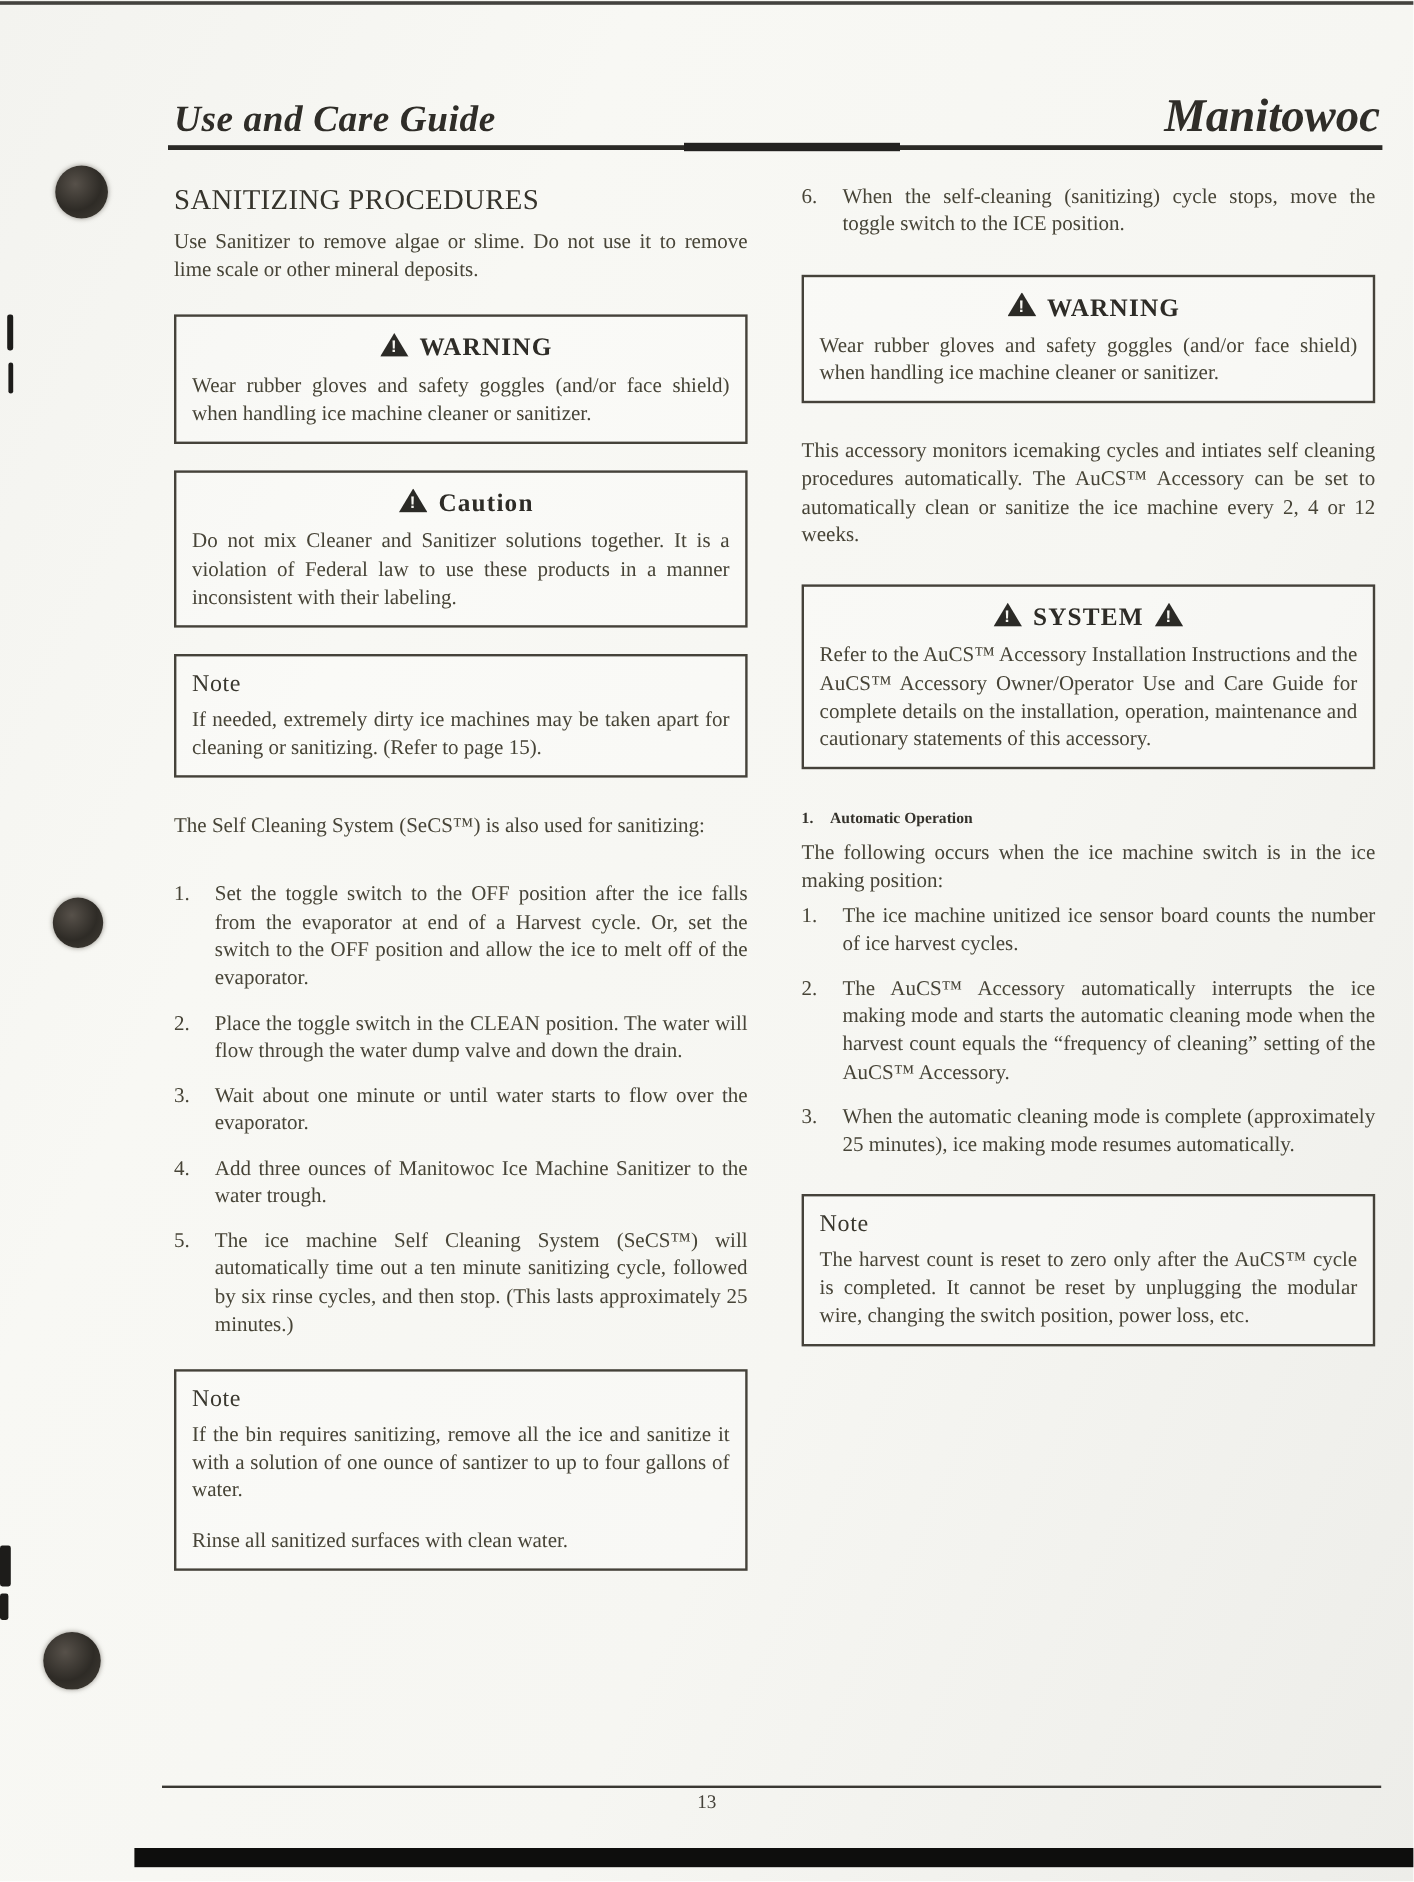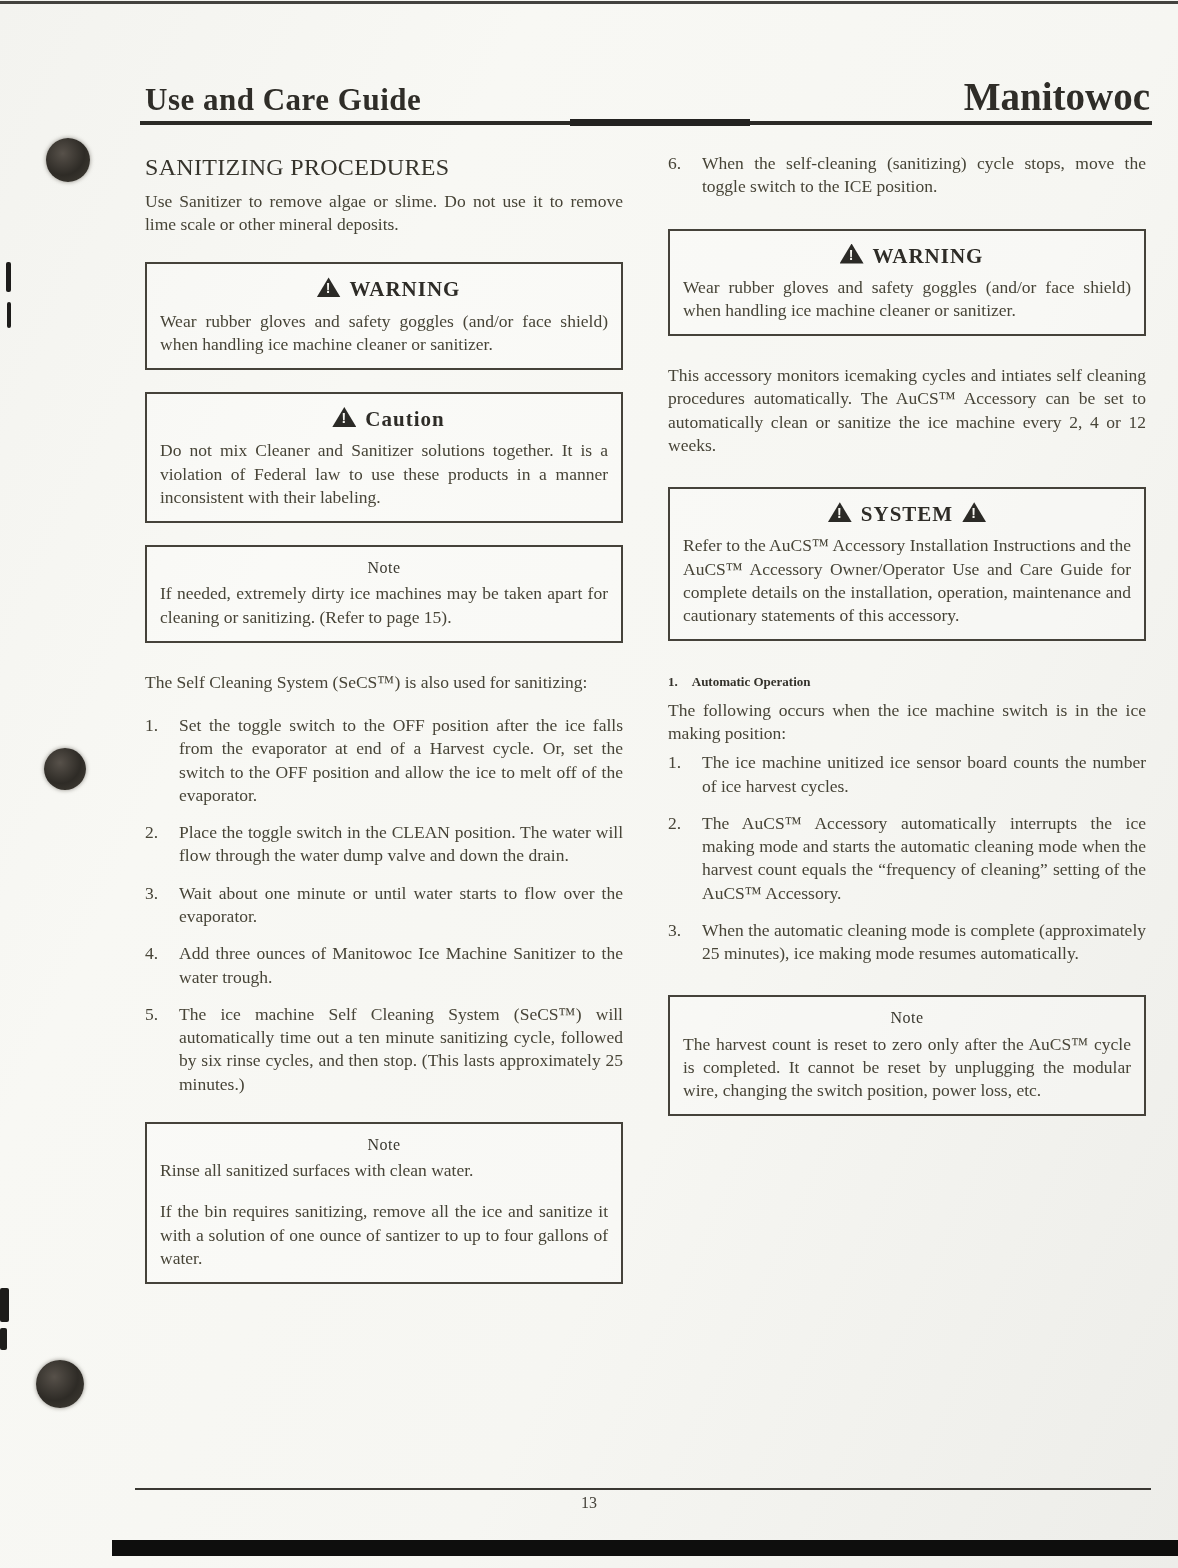--- a/index.html
+++ b/index.html
@@ -10,41 +10,41 @@
     position:relative;overflow:hidden;
   }
   .page{
     position:absolute;inset:0;
     background:linear-gradient(115deg,#f3f3ef 0%,#f8f8f4 28%,#f6f6f2 62%,#edede9 100%);
   }
   .top-edge{position:absolute;top:1px;left:0;width:100%;height:3px;background:#23221f;opacity:.85;}
 
   
   .header{position:absolute;top:74px;left:145px;width:1005px;display:flex;justify-content:space-between;align-items:baseline;}
-  .h-title{font-weight:bold;color:#2f2d28;}
+  .h-title{font-style:italic;font-weight:bold;color:#2f2d28;}
   .h-left{font-size:31px;letter-spacing:.5px;}
   .h-right{font-size:39px;}
   .header-rule{position:absolute;top:121px;left:140px;width:1012px;height:4px;background:#2b2a26;}
   .header-rule:after{content:"";position:absolute;left:430px;top:-2px;width:180px;height:7px;background:#232220;}
 
   
   .col{position:absolute;top:152px;width:478px;color:#474437;font-size:17.5px;line-height:1.33;}
   .col-left{left:145px;}
   .col-right{left:668px;}
 
   .section-title{font-size:24px;font-weight:normal;color:#36342c;margin:0 0 6px 0;letter-spacing:.3px;}
   p{margin:0;text-align:justify;}
   .intro{margin-bottom:26px;}
-  .secs{margin-bottom:20px;}
+  .secs{margin-bottom:34px;}
 
   
   .box{border:2px solid #45423a;padding:9px 13px 12px;margin-bottom:22px;background:rgba(255,255,255,.25);}
   .box-title{text-align:center;font-weight:bold;font-size:21px;color:#2e2c27;margin:2px 0 5px;letter-spacing:1px;}
   .box-title .tt{vertical-align:middle;}
-  .note-title{text-align:center;font-size:16px;font-weight:normal;color:#3a382f;margin:1px 0 4px;letter-spacing:.5px;}
+  .note-title{font-size:20px;font-weight:normal;color:#3a382f;margin:1px 0 4px;letter-spacing:.5px;}
   .box p{text-align:justify;}
   .box p + p{margin-top:18px;}
   .mb28{margin-bottom:28px;}
   .mb30{margin-bottom:30px;}
   .mb32{margin-bottom:32px;}
 
   
   .tri{
     display:inline-block;width:24px;height:20px;background:#2b2a26;
     clip-path:polygon(50% 0%,0% 100%,100% 100%);
@@ -138,22 +138,22 @@
         <div class="txt">Add three ounces of Manitowoc Ice Machine Sanitizer to the water trough.</div>
       </div>
       <div class="row">
         <span class="num">5.</span>
         <div class="txt">The ice machine Self Cleaning System (SeCS™) will automatically time out a ten minute sanitizing cycle, followed by six rinse cycles, and then stop. (This lasts approximately 25 minutes.)</div>
       </div>
     </div>
 
     <div class="box">
       <div class="note-title">Note</div>
+      <p>If the bin requires sanitizing, remove all the ice and sanitize it with a solution of one ounce of santizer to up to four gallons of water.</p>
       <p>Rinse all sanitized surfaces with clean water.</p>
-      <p>If the bin requires sanitizing, remove all the ice and sanitize it with a solution of one ounce of santizer to up to four gallons of water.</p>
     </div>
   </div>
 
   <div class="col col-right">
     <div class="steps" style="margin-bottom:30px;">
       <div class="row" style="margin-bottom:0;">
         <span class="num">6.</span>
         <div class="txt">When the self-cleaning (sanitizing) cycle stops, move the toggle switch to the ICE position.</div>
       </div>
     </div>

